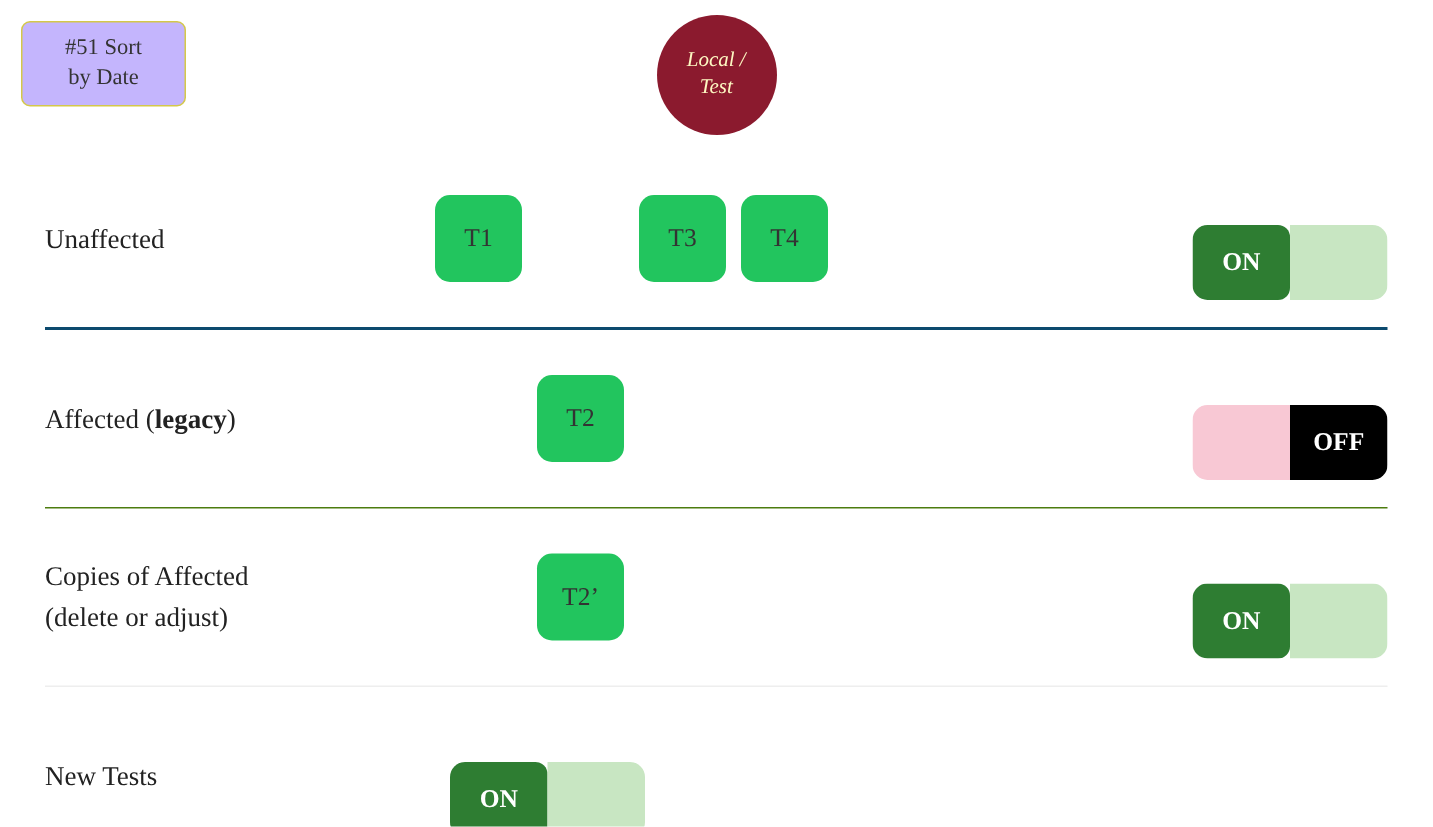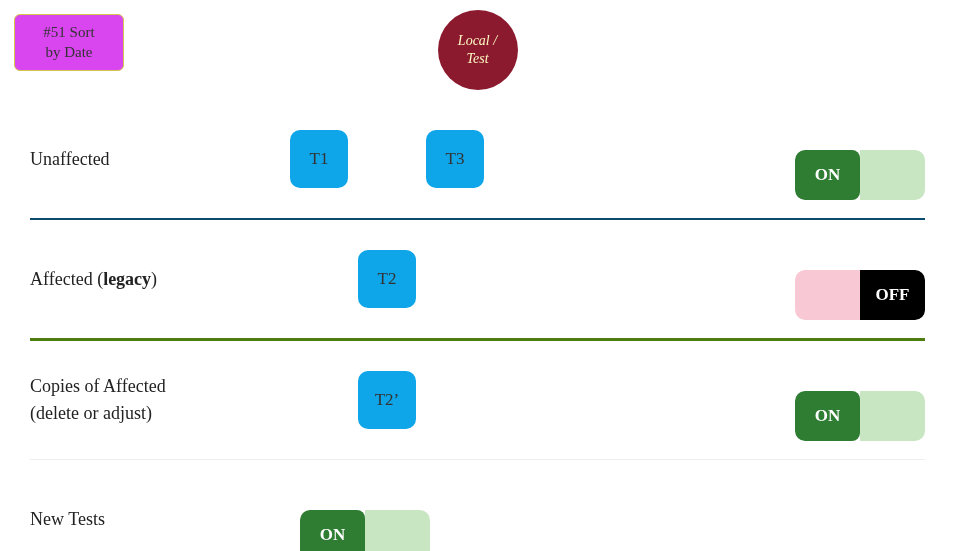--- a/index.html
+++ b/index.html
@@ -18,21 +18,21 @@
       height: 551px;
       position: relative;
       padding: 20px 30px;
     }
 
     
     .sort-badge {
       position: absolute;
       top: 14px;
       left: 14px;
-      background: #d946ef;
+      background: #c4b5fd;
       border: 1.5px solid #d4c84a;
       border-radius: 6px;
       padding: 8px 12px;
       font-size: 15px;
       color: #333;
       line-height: 1.3;
       width: 110px;
       text-align: center;
     }
 
@@ -84,21 +84,21 @@
     
     .test-buttons {
       flex: 1;
       display: flex;
       align-items: center;
       gap: 10px;
       flex-wrap: wrap;
     }
 
     .test-btn {
-      background: #0ea5e9;
+      background: #22c55e;
       border: none;
       border-radius: 10px;
       width: 58px;
       height: 58px;
       font-size: 17px;
       color: #333;
       display: flex;
       align-items: center;
       justify-content: center;
       cursor: pointer;
@@ -208,30 +208,31 @@
   <div class="rows-section">
 
     <div class="row" style="border-bottom: 2px solid #0c4a6e;">
       <div class="row-label">
         <span>Unaffected</span>
       </div>
       <div class="test-buttons">
         <button class="test-btn">T1</button>
         <div class="test-btn-spacer"></div>
         <button class="test-btn">T3</button>
+        <button class="test-btn">T4</button>
       </div>
       <div class="toggle-container">
         <div class="toggle toggle-on">
           <div class="toggle-active">ON</div>
           <div class="toggle-inactive"></div>
         </div>
       </div>
     </div>
 
-    <div class="row" style="border-bottom: 3px solid #4d7c0f; justify-content: space-between;">
+    <div class="row" style="border-bottom: 1px solid #4d7c0f; justify-content: space-between;">
       <div class="row-label">
         <span>Affected (<span class="bold">legacy</span>)</span>
       </div>
       <div class="test-buttons">
         <div class="test-btn-spacer"></div>
         <button class="test-btn">T2</button>
         <div class="test-btn-spacer"></div>
         <div class="test-btn-spacer"></div>
       </div>
       <div class="toggle-container">

